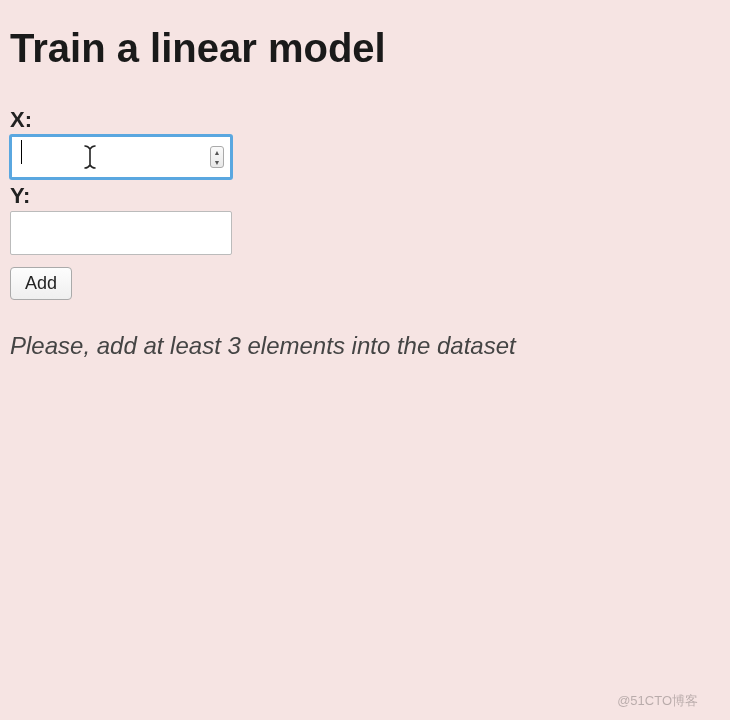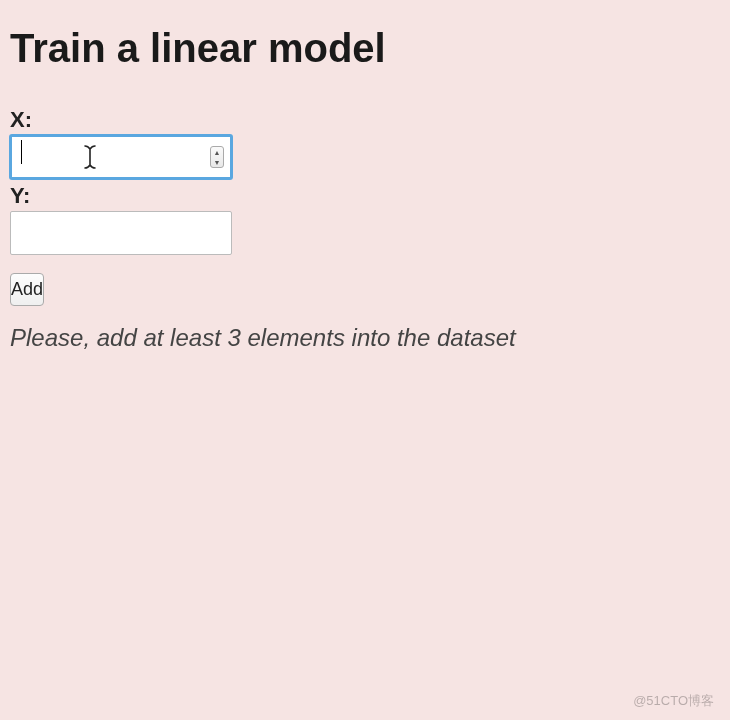--- a/index.html
+++ b/index.html
@@ -77,38 +77,38 @@
     .text-cursor {
       position: absolute;
       left: 70px;
       top: 50%;
       transform: translateY(-50%);
       width: 16px;
       height: 26px;
       pointer-events: none;
     }
     .add-btn {
-      margin-top: 14px;
-      padding: 5px 0;
+      margin-top: 8px;
+      padding: 5px 14px;
       font-size: 18px;
       background: linear-gradient(#fdfdfd, #efefef);
       border: 1px solid #aaa;
       border-radius: 4px;
       color: #222;
       cursor: pointer;
     }
     .hint {
-      margin-top: 18px;
+      margin-top: 32px;
       font-size: 24px;
       font-style: italic;
       color: #444;
     }
     .watermark {
       position: absolute;
-      right: 16px;
+      right: 32px;
       bottom: 10px;
       font-size: 13px;
       color: rgba(0,0,0,0.25);
       font-family: Arial, sans-serif;
     }
   </style>
 </head>
 <body>
 
 

